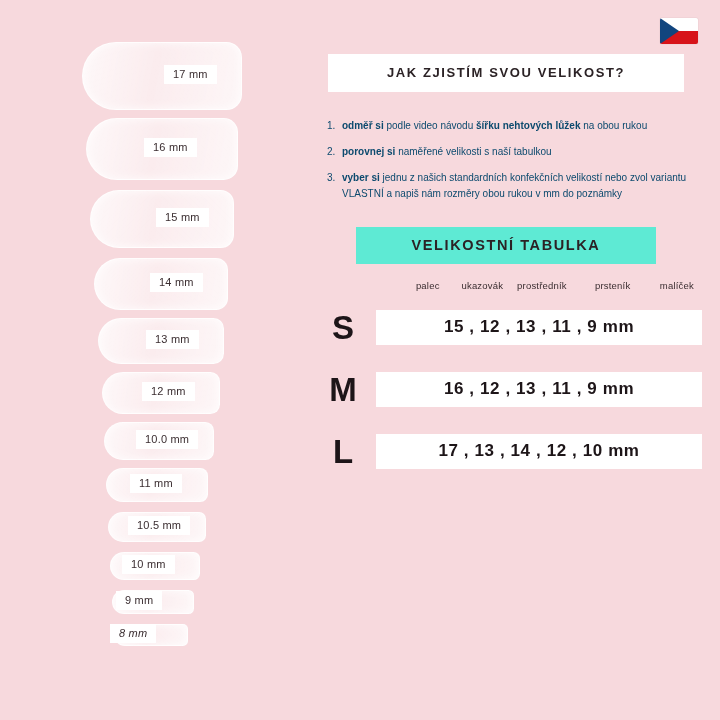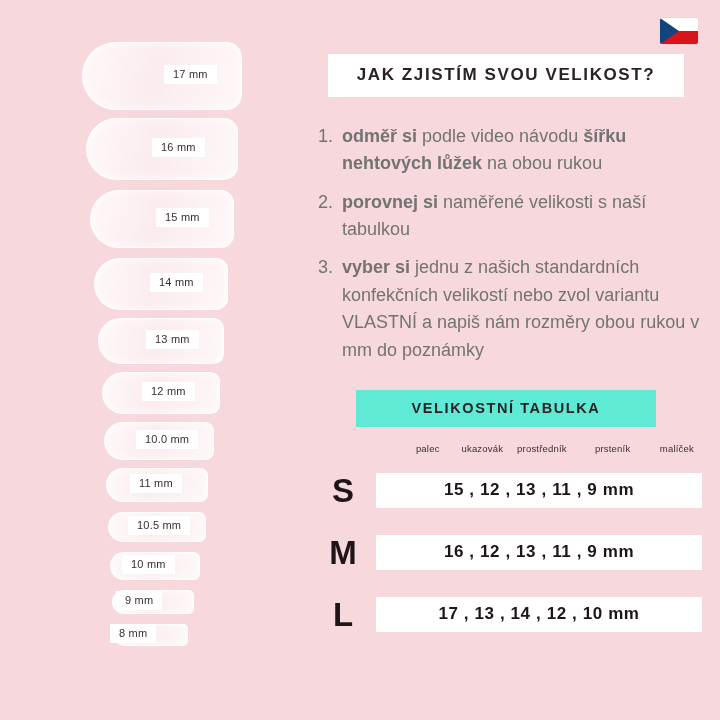--- a/index.html
+++ b/index.html
@@ -70,31 +70,31 @@
     width: 392px;
   }
   .title-box {
     background: #ffffff;
     text-align: center;
     padding: 11px 10px 12px 10px;
     margin: 14px 18px 0 18px;
   }
   .title-box h1 {
     margin: 0;
-    font-size: 17px;
+    font-size: 13px;
     font-weight: bold;
     letter-spacing: 1.6px;
     color: #2b2225;
     font-family: "Liberation Sans", sans-serif;
   }
   ol.steps {
     margin: 26px 0 12px 0;
     padding-left: 28px;
-    color: #737373;
-    font-size: 18px;
+    color: #0c4a6e;
+    font-size: 10px;
     line-height: 1.52;
   }
   ol.steps li {
     margin-bottom: 11px;
     padding-left: 4px;
   }
   ol.steps li:last-child { margin-bottom: 0; }
   ol.steps b { font-weight: bold; }
 
   .table-title-box {
@@ -170,21 +170,21 @@
     </svg>
   </div>
 
   <div class="nails">
       <div class="nail-row" style="top: 12px; height: 66px;">
         <div class="nail-shape" style="left: 82px; width: 158px; height: 66px; border-radius: 36.3px 16.5px 16.5px 36.3px;"></div>
         <div class="nail-label" style="top: 23px; left: 164px;">17 mm</div>
       </div>
       <div class="nail-row" style="top: 88px; height: 60px;">
         <div class="nail-shape" style="left: 86px; width: 150px; height: 60px; border-radius: 33px 15px 15px 33px;"></div>
-        <div class="nail-label" style="top: 20px; left: 152px;">16 mm</div>
+        <div class="nail-label" style="top: 20px; left: 144px;">16 mm</div>
       </div>
       <div class="nail-row" style="top: 160px; height: 56px;">
         <div class="nail-shape" style="left: 90px; width: 142px; height: 56px; border-radius: 30.8px 14px 14px 30.8px;"></div>
         <div class="nail-label" style="top: 18px; left: 156px; text-align: center;">15 mm</div>
       </div>
       <div class="nail-row" style="top: 228px; height: 50px;">
         <div class="nail-shape" style="left: 94px; width: 132px; height: 50px; border-radius: 27.5px 12.5px 12.5px 27.5px;"></div>
         <div class="nail-label" style="top: 15px; left: 150px;">14 mm</div>
       </div>
       <div class="nail-row" style="top: 288px; height: 44px;">
@@ -208,21 +208,21 @@
         <div class="nail-label" style="top: 4px; left: 128px;">10.5 mm</div>
       </div>
       <div class="nail-row" style="top: 522px; height: 26px;">
         <div class="nail-shape" style="left: 110px; width: 88px; height: 26px; border-radius: 14.3px 6.5px 6.5px 14.3px;"></div>
         <div class="nail-label" style="top: 3px; left: 122px;">10 mm</div>
       </div>
       <div class="nail-row" style="top: 560px; height: 22px;">
         <div class="nail-shape" style="left: 112px; width: 80px; height: 22px; border-radius: 12.1px 5.5px 5.5px 12.1px;"></div>
         <div class="nail-label" style="top: 1px; left: 116px;">9 mm</div>
       </div>
-      <div class="nail-row" style="top: 594px; height: 20px;">
+      <div class="nail-row" style="top: 594px; height: 20px; font-style: italic;">
         <div class="nail-shape" style="left: 114px; width: 72px; height: 20px; border-radius: 11px 5px 5px 11px;"></div>
         <div class="nail-label" style="top: 0px; left: 110px;">8 mm</div>
       </div>
     </div>
 
   <div class="right">
 
     <div class="title-box">
       <h1>JAK ZJISTÍM SVOU VELIKOST?</h1>
     </div>

